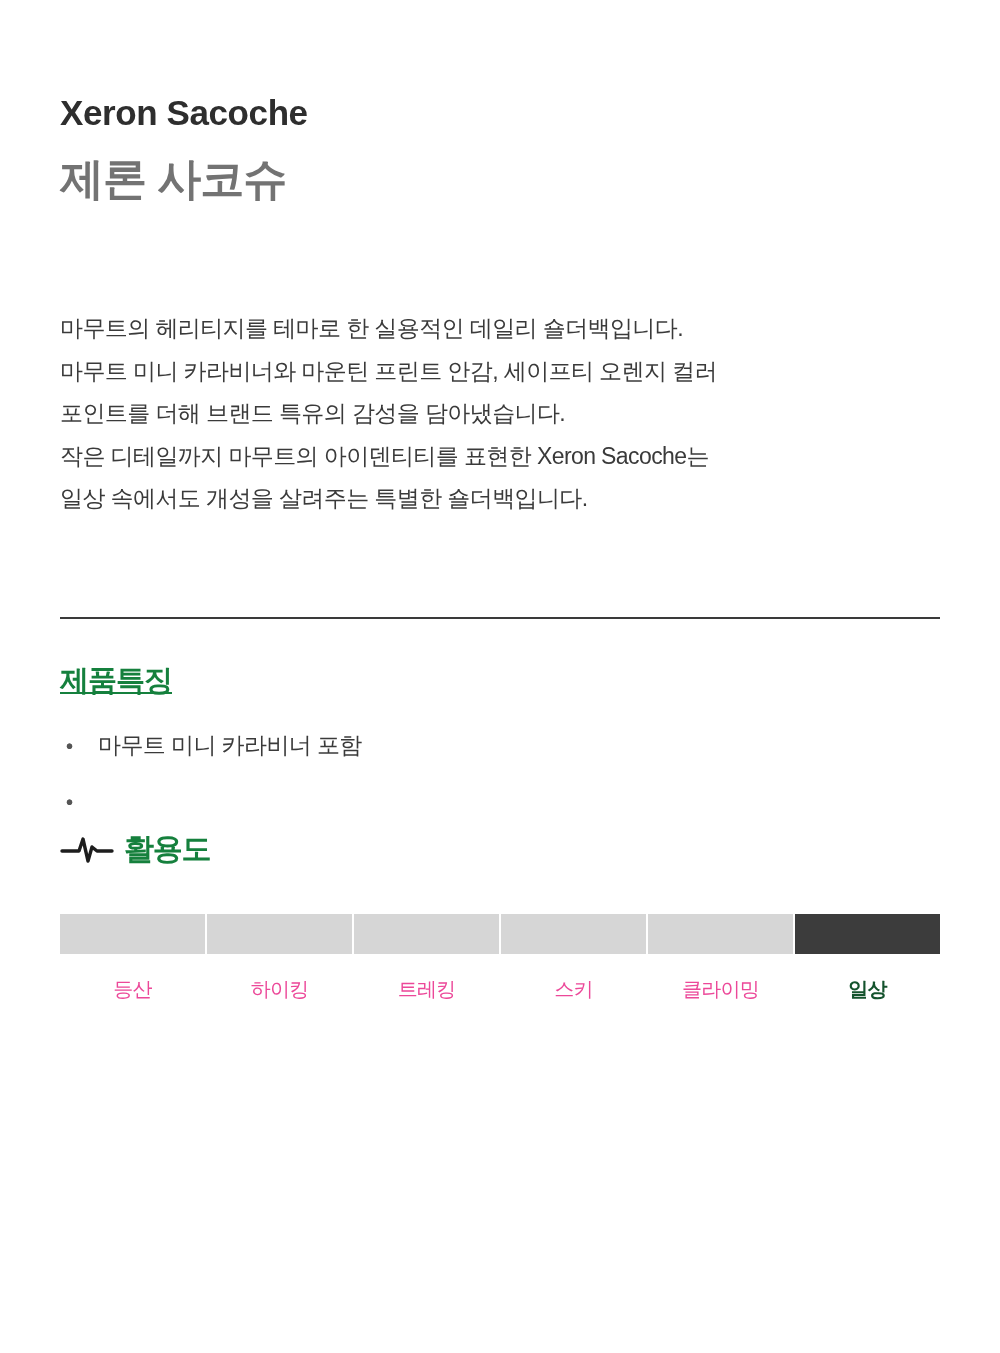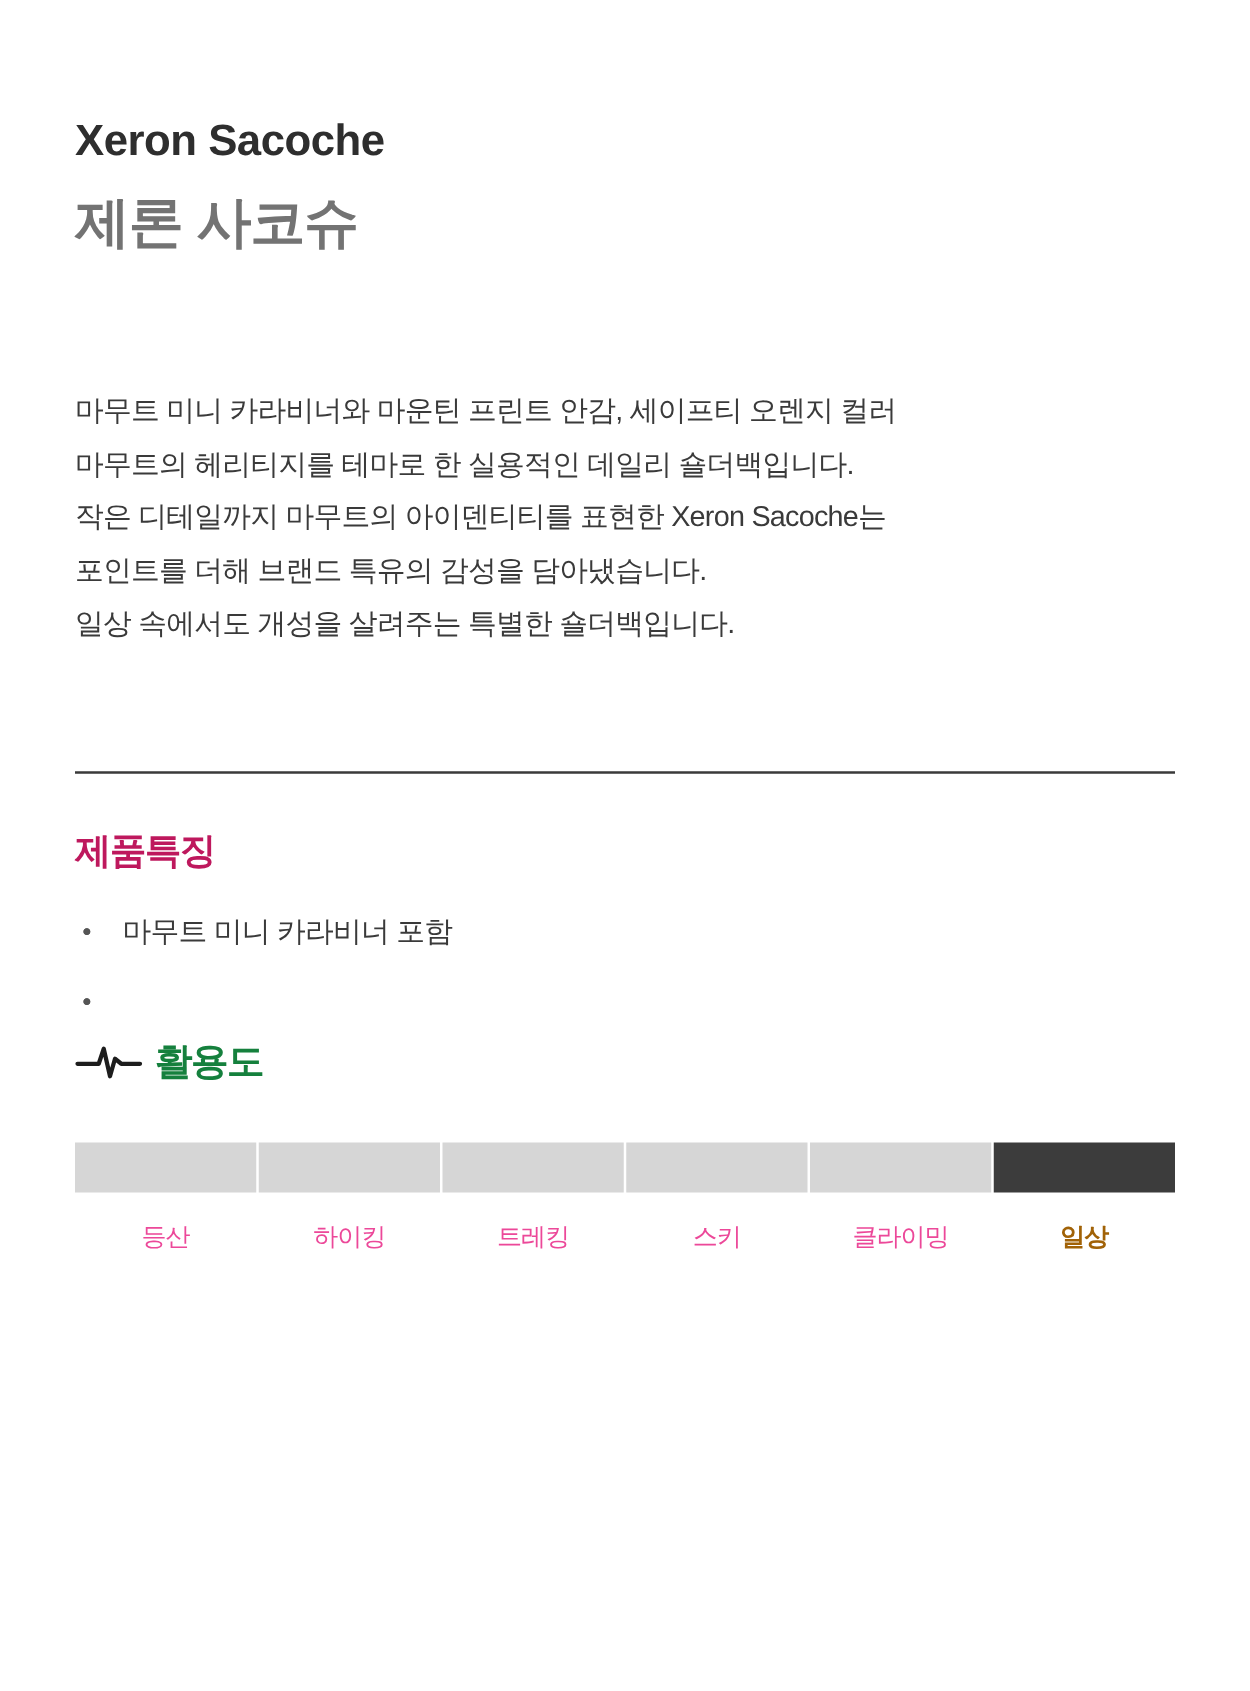--- a/index.html
+++ b/index.html
@@ -64,23 +64,24 @@
     width: 100%;
   }
 
   
   .features {
     margin-top: 42px;
   }
   .features-heading {
     font-size: 29px;
     font-weight: bold;
-    color: #be185d;
+    color: #15803d;
     letter-spacing: -1px;
     margin: 0;
+    text-decoration: underline;
   }
   .feature-list {
     list-style: none;
     margin: 30px 0 0 0;
     padding: 0;
   }
   .feature-item {
     position: relative;
     padding-left: 38px;
     font-size: 23px;
@@ -138,39 +139,39 @@
     margin-top: 22px;
     gap: 2px;
   }
   .usage-label {
     text-align: center;
     font-size: 20px;
     color: #ec4899;
     letter-spacing: -0.8px;
   }
   .usage-label.active {
-    color: #a16207;
+    color: #14532d;
     font-weight: bold;
   }
 </style>
 </head>
 <body>
 
 <div class="page">
 
   <div class="title-block">
     <h1 class="title-en">Xeron Sacoche</h1>
     <h2 class="title-ko">제론 사코슈</h2>
   </div>
 
   <div class="description">
+    <span class="line">마무트의 헤리티지를 테마로 한 실용적인 데일리 숄더백입니다.</span>
     <span class="line">마무트 미니 카라비너와 마운틴 프린트 안감, 세이프티 오렌지 컬러</span>
-    <span class="line">마무트의 헤리티지를 테마로 한 실용적인 데일리 숄더백입니다.</span>
+    <span class="line">포인트를 더해 브랜드 특유의 감성을 담아냈습니다.</span>
     <span class="line">작은 디테일까지 마무트의 아이덴티티를 표현한 Xeron Sacoche는</span>
-    <span class="line">포인트를 더해 브랜드 특유의 감성을 담아냈습니다.</span>
     <span class="line">일상 속에서도 개성을 살려주는 특별한 숄더백입니다.</span>
   </div>
 
   <hr class="divider">
 
   <div class="features">
     <h3 class="features-heading">제품특징</h3>
     <ul class="feature-list">
       <li class="feature-item">
         <span class="bullet">•</span>

